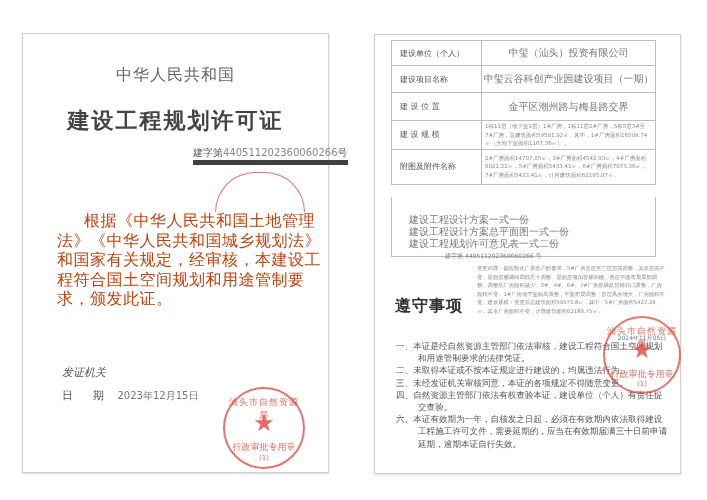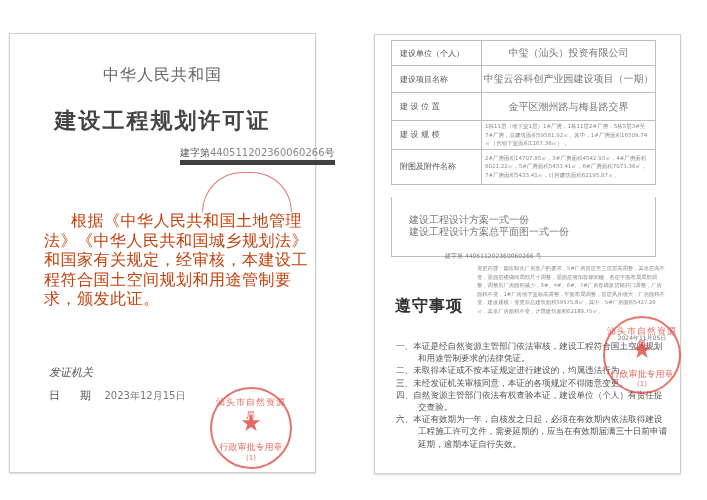--- a/index.html
+++ b/index.html
@@ -1,19 +1,19 @@
 <!DOCTYPE html>
 <html><head>
 <meta charset="utf-8">
 <style>
   html,body{margin:0;padding:0;}
   body{width:707px;height:500px;background:#ffffff;position:relative;overflow:hidden;
        font-family:"DejaVu Sans","Liberation Sans",sans-serif;color:#555;}
   .panel{position:absolute;background:#fff;border:1px solid #cfcfcf;box-shadow:0 1px 2px rgba(0,0,0,0.15);box-sizing:border-box;}
-  #left{left:9px;top:33px;width:307px;height:440px;}
+  #left{left:22px;top:33px;width:307px;height:440px;}
   #right{left:374px;top:34px;width:307px;height:440px;}
 
   .country{position:absolute;left:0;width:100%;top:31px;text-align:center;font-size:16px;color:#666;letter-spacing:1px;}
   .cert-title{position:absolute;left:0;width:100%;top:72px;text-align:center;font-size:22px;color:#444;letter-spacing:2px;font-weight:bold;}
   .cert-no{position:absolute;left:170px;top:112px;font-size:10px;color:#555;border-bottom:5px solid #404040;white-space:nowrap;}
   .cert-no .num{color:#888;}
   .body-text{position:absolute;left:34px;top:177px;width:275px;font-size:16px;line-height:19.5px;color:#c2410c;letter-spacing:0.5px;text-indent:27px;}
   .issuer{position:absolute;left:39px;top:331px;font-size:11px;color:#555;font-style:italic;}
   .date-row{position:absolute;left:39px;top:354px;font-size:11px;color:#555;white-space:nowrap;}
   .date-row .lbl{display:inline-block;width:52px;letter-spacing:20px;}
@@ -94,20 +94,21 @@
     <tr style="height:35px;">
       <td class="lbl">附图及附件名称</td>
       <td class="small">2#厂房面积14707.85㎡，3#厂房面积4542.93㎡，4#厂房面积6021.22㎡，5#厂房面积5433.41㎡，6#厂房面积7073.36㎡，7#厂房面积5433.41㎡，计容建筑面积62195.87㎡。</td>
     </tr>
   </tbody>
     </table>
   <div class="attach-box"></div>
   <div class="attach-list">
     <div>建设工程设计方案一式一份</div>
     <div>建设工程设计方案总平面图一式一份</div>
+    <div>建设工程规划许可意见表一式二份</div>
   </div>
   <div class="attach-no">建字第 440511202360060266 号</div>
   <div class="change-note">变更内容：因应制化厂房客户的要求，5#厂房首层至三层层高调整，其余层高不变，屋面层楼梯间局部尺寸调整，屋面层增加客梯间棚，各层平面布局局部调整，调整后厂房面积减少，3#、4#、6#、7#厂房客梯及货梯开口调整，厂房面积不变，1#厂房地下室标高调整，平面布局调整，首层风井增大，厂房面积不变。建设规模：变更后总建筑面积59575.8㎡，其中，5#厂房面积5427.29㎡，其余厂房面积不变，计容建筑面积62189.75㎡。</div>
   <div class="rules-title">遵守事项</div>
   <div class="rules">
     <div class="rule">一、本证是经自然资源主管部门依法审核，建设工程符合国土空间规划和用途管制要求的法律凭证。</div>
     <div class="rule">二、未取得本证或不按本证规定进行建设的，均属违法行为。</div>
     <div class="rule">三、未经发证机关审核同意，本证的各项规定不得随意变更。</div>
     <div class="rule">四、自然资源主管部门依法有权查验本证，建设单位（个人）有责任提交查验。</div>
     <div class="rule">六、本证有效期为一年，自核发之日起，必须在有效期内依法取得建设工程施工许可文件，需要延期的，应当在有效期届满三十日前申请延期，逾期本证自行失效。</div>

